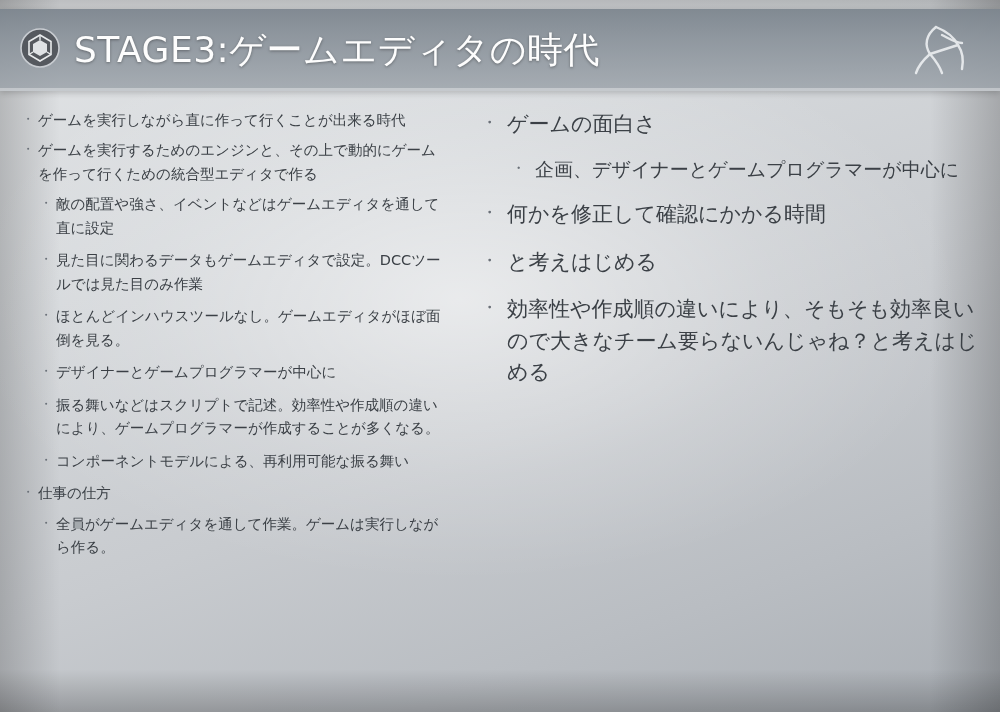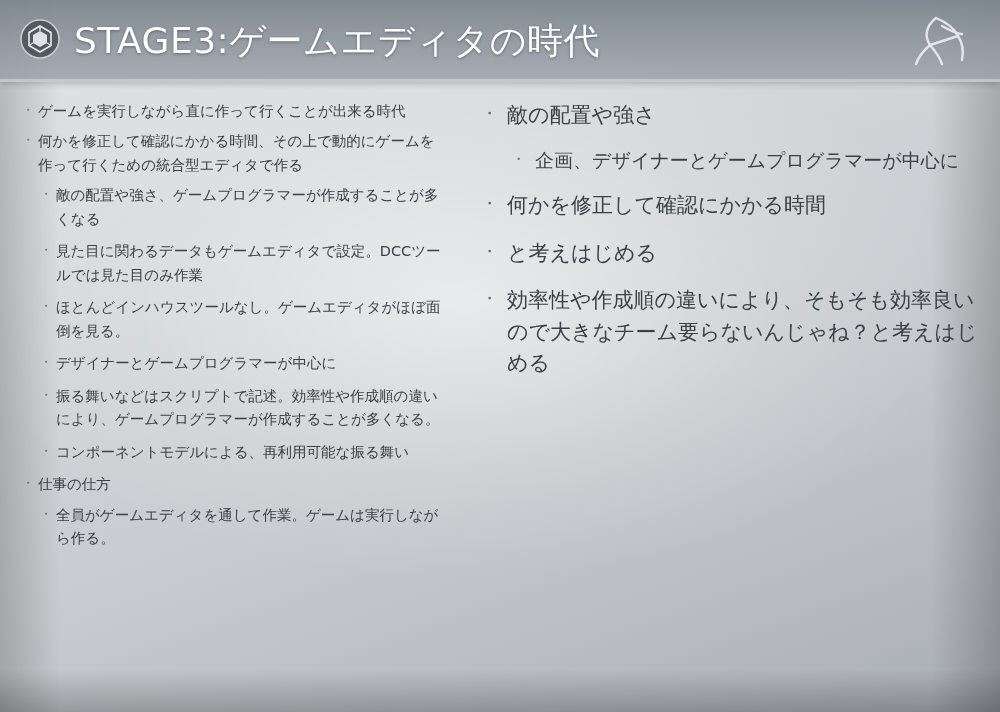--- a/index.html
+++ b/index.html
@@ -27,21 +27,21 @@
   }
   #slide::after {
     content: "";
     position: absolute;
     inset: 0;
     background:
       linear-gradient(to right, rgba(0,0,0,0.18) 0%, rgba(0,0,0,0) 6%, rgba(0,0,0,0) 93%, rgba(0,0,0,0.2) 100%),
       linear-gradient(to bottom, rgba(0,0,0,0.16) 0%, rgba(0,0,0,0) 5%, rgba(0,0,0,0) 94%, rgba(0,0,0,0.22) 100%);
     pointer-events: none;
   }
-  .layer { position: relative; z-index: 2; }
+  .layer { position: relative; z-index: 2; margin-top: 9px; }
 
   
   #header {
     position: absolute;
     top: 0; left: 0; right: 0;
     height: 82px;
     background: linear-gradient(to bottom, rgba(124,133,142,0.92) 0%, rgba(141,149,157,0.92) 45%, rgba(158,165,172,0.86) 100%);
     display: flex;
     align-items: center;
     box-shadow: 0 2px 6px rgba(0,0,0,0.18);
@@ -178,25 +178,25 @@
   <div id="body" class="layer">
 
     <div class="col col-left">
       <ul>
         <li class="lvl1">
           <span class="bullet">・</span>
           <span class="txt">ゲームを実行しながら直に作って行くことが出来る時代</span>
         </li>
         <li class="lvl1">
           <span class="bullet">・</span>
-          <span class="txt">何かを修正して確認にかかる時間、その上で動的にゲームを作って行くための統合型エディタで作る</span>
-        </li>
-        <li class="lvl2">
-          <span class="bullet">・</span>
-          <span class="txt">敵の配置や強さ、ゲームプログラマーが作成することが多くなる</span>
+          <span class="txt">ゲームを実行するためのエンジンと、その上で動的にゲームを作って行くための統合型エディタで作る</span>
+        </li>
+        <li class="lvl2">
+          <span class="bullet">・</span>
+          <span class="txt">敵の配置や強さ、イベントなどはゲームエディタを通して直に設定</span>
         </li>
         <li class="lvl2">
           <span class="bullet">・</span>
           <span class="txt">見た目に関わるデータもゲームエディタで設定。DCCツールでは見た目のみ作業</span>
         </li>
         <li class="lvl2">
           <span class="bullet">・</span>
           <span class="txt">ほとんどインハウスツールなし。ゲームエディタがほぼ面倒を見る。</span>
         </li>
         <li class="lvl2">
@@ -219,21 +219,21 @@
           <span class="bullet">・</span>
           <span class="txt">全員がゲームエディタを通して作業。ゲームは実行しながら作る。</span>
         </li>
       </ul>
     </div>
 
     <div class="col col-right">
       <ul>
         <li class="lvl1">
           <span class="bullet">・</span>
-          <span class="txt">敵の配置や強さ</span>
+          <span class="txt">ゲームの面白さ</span>
         </li>
         <li class="lvl2">
           <span class="bullet">・</span>
           <span class="txt">企画、デザイナーとゲームプログラマーが中心に</span>
         </li>
         <li class="lvl1">
           <span class="bullet">・</span>
           <span class="txt">何かを修正して確認にかかる時間</span>
         </li>
         <li class="lvl2">

